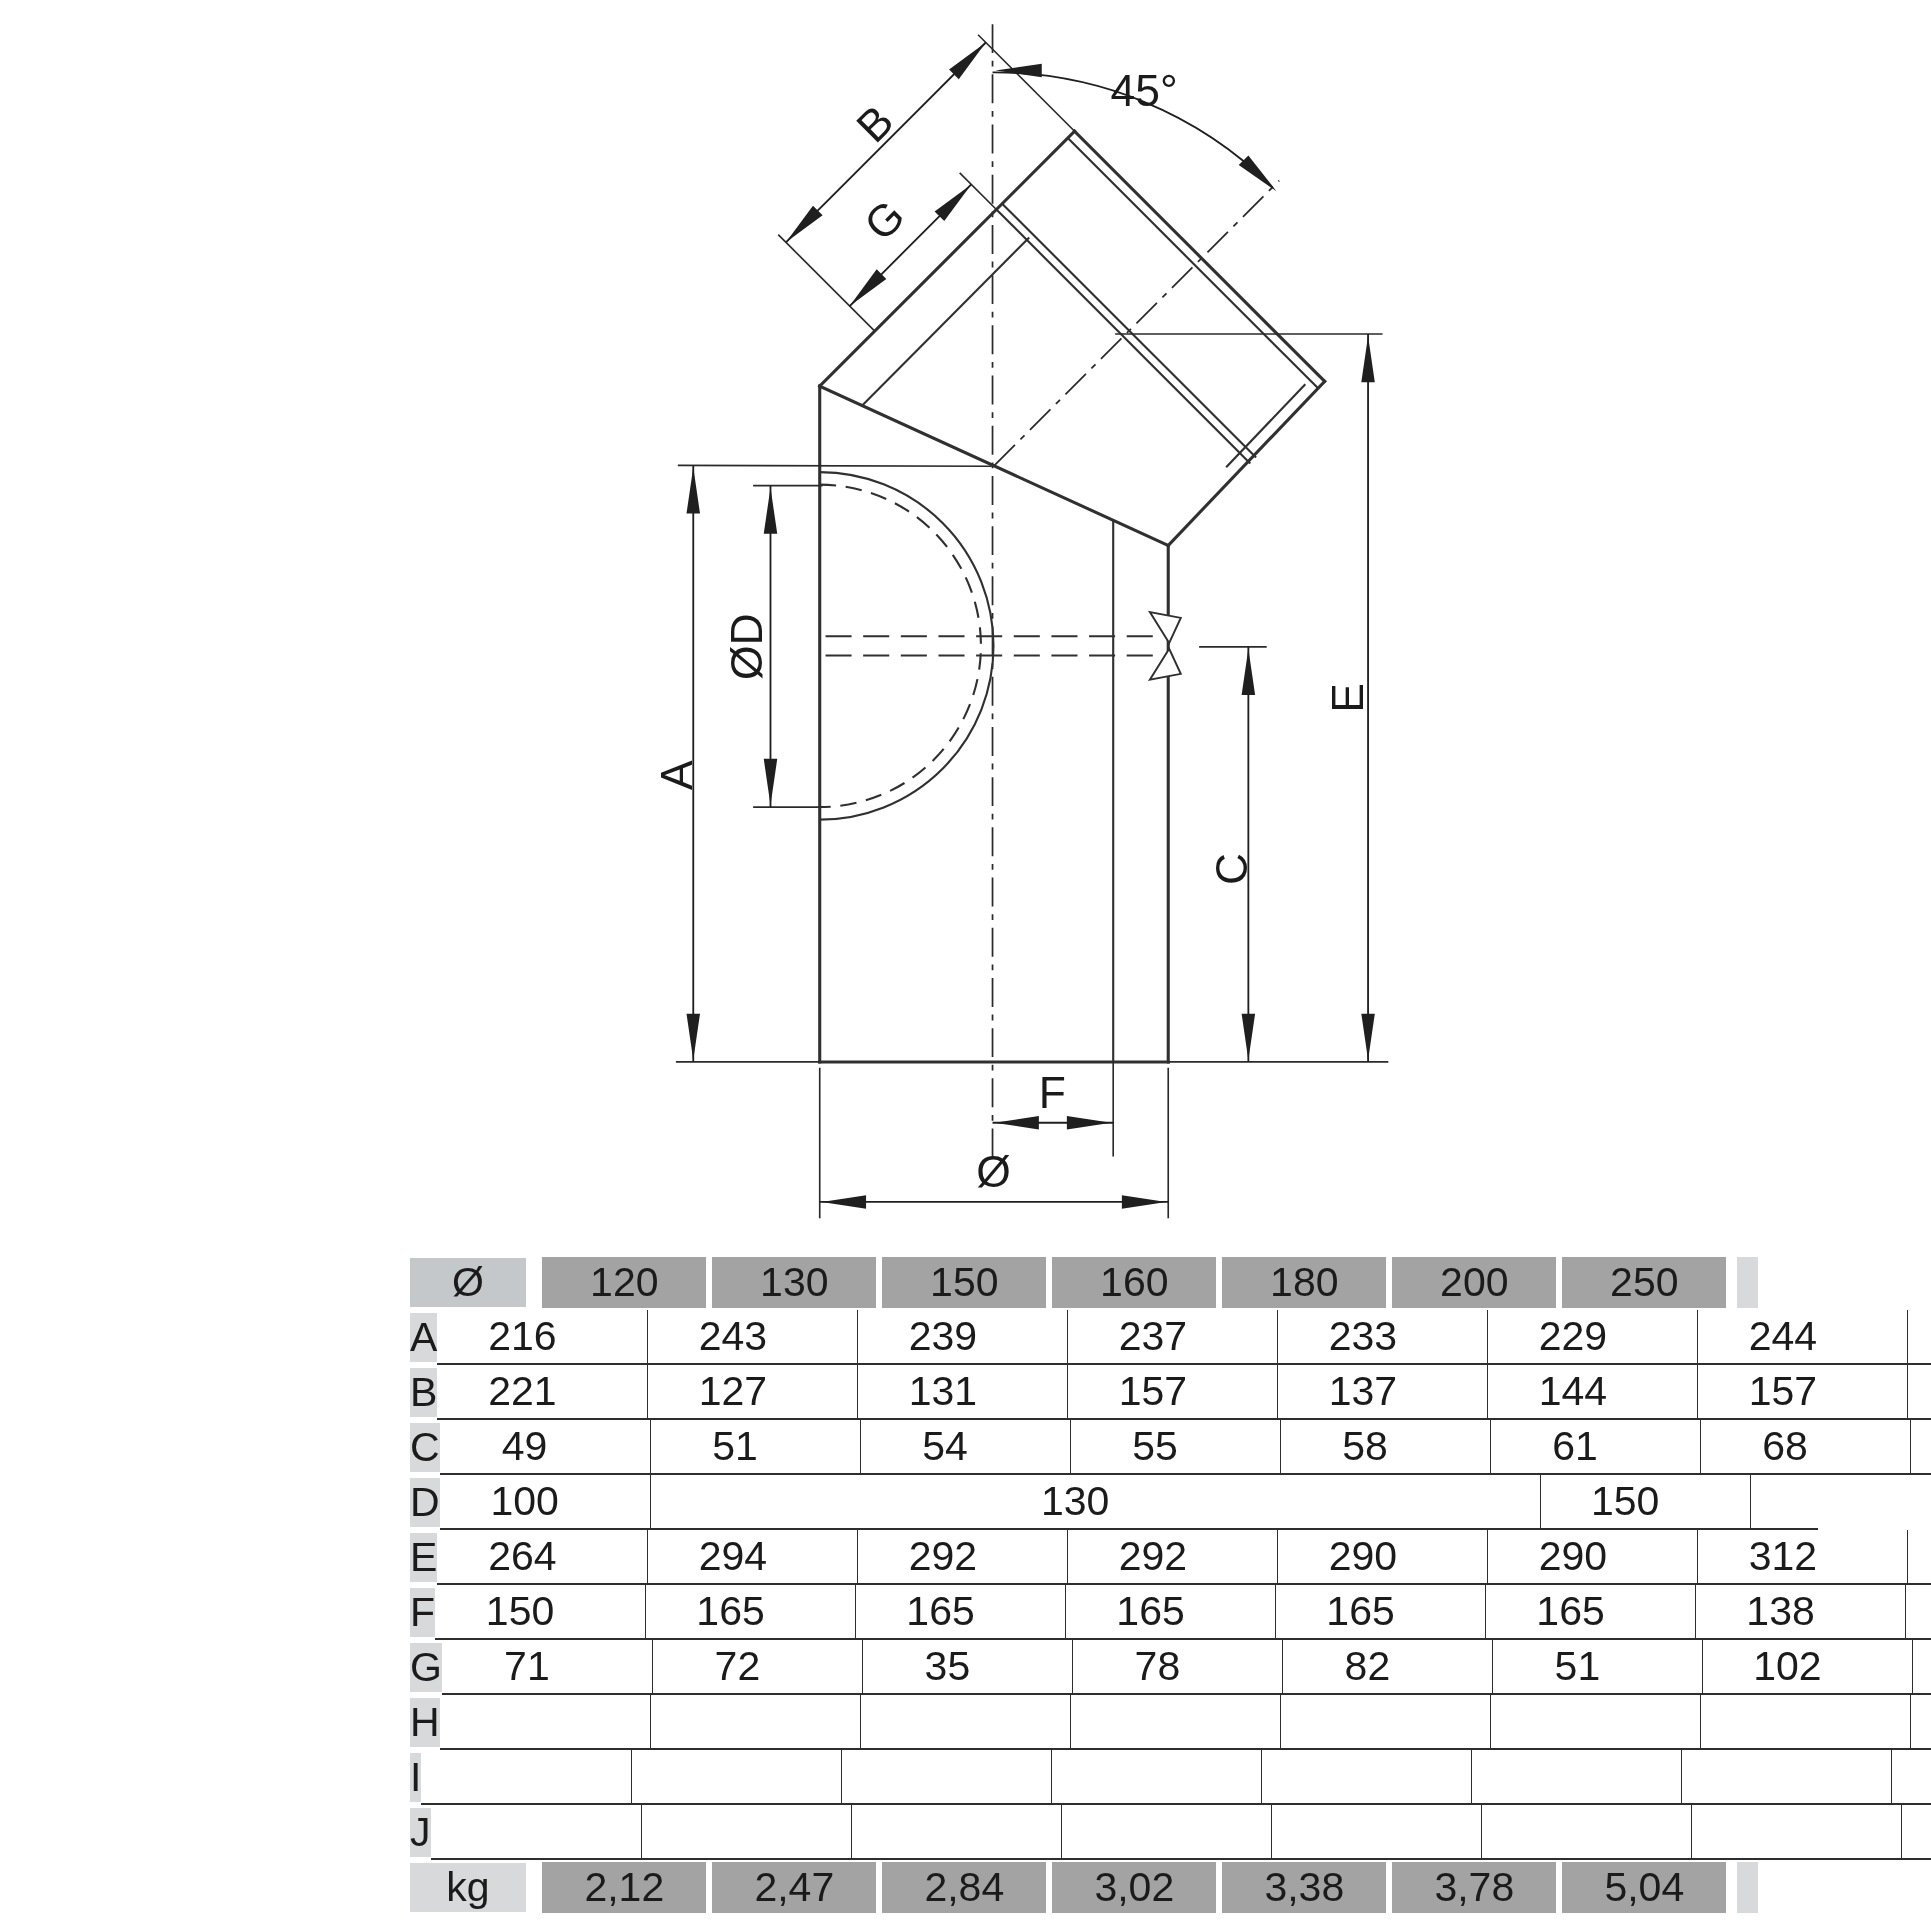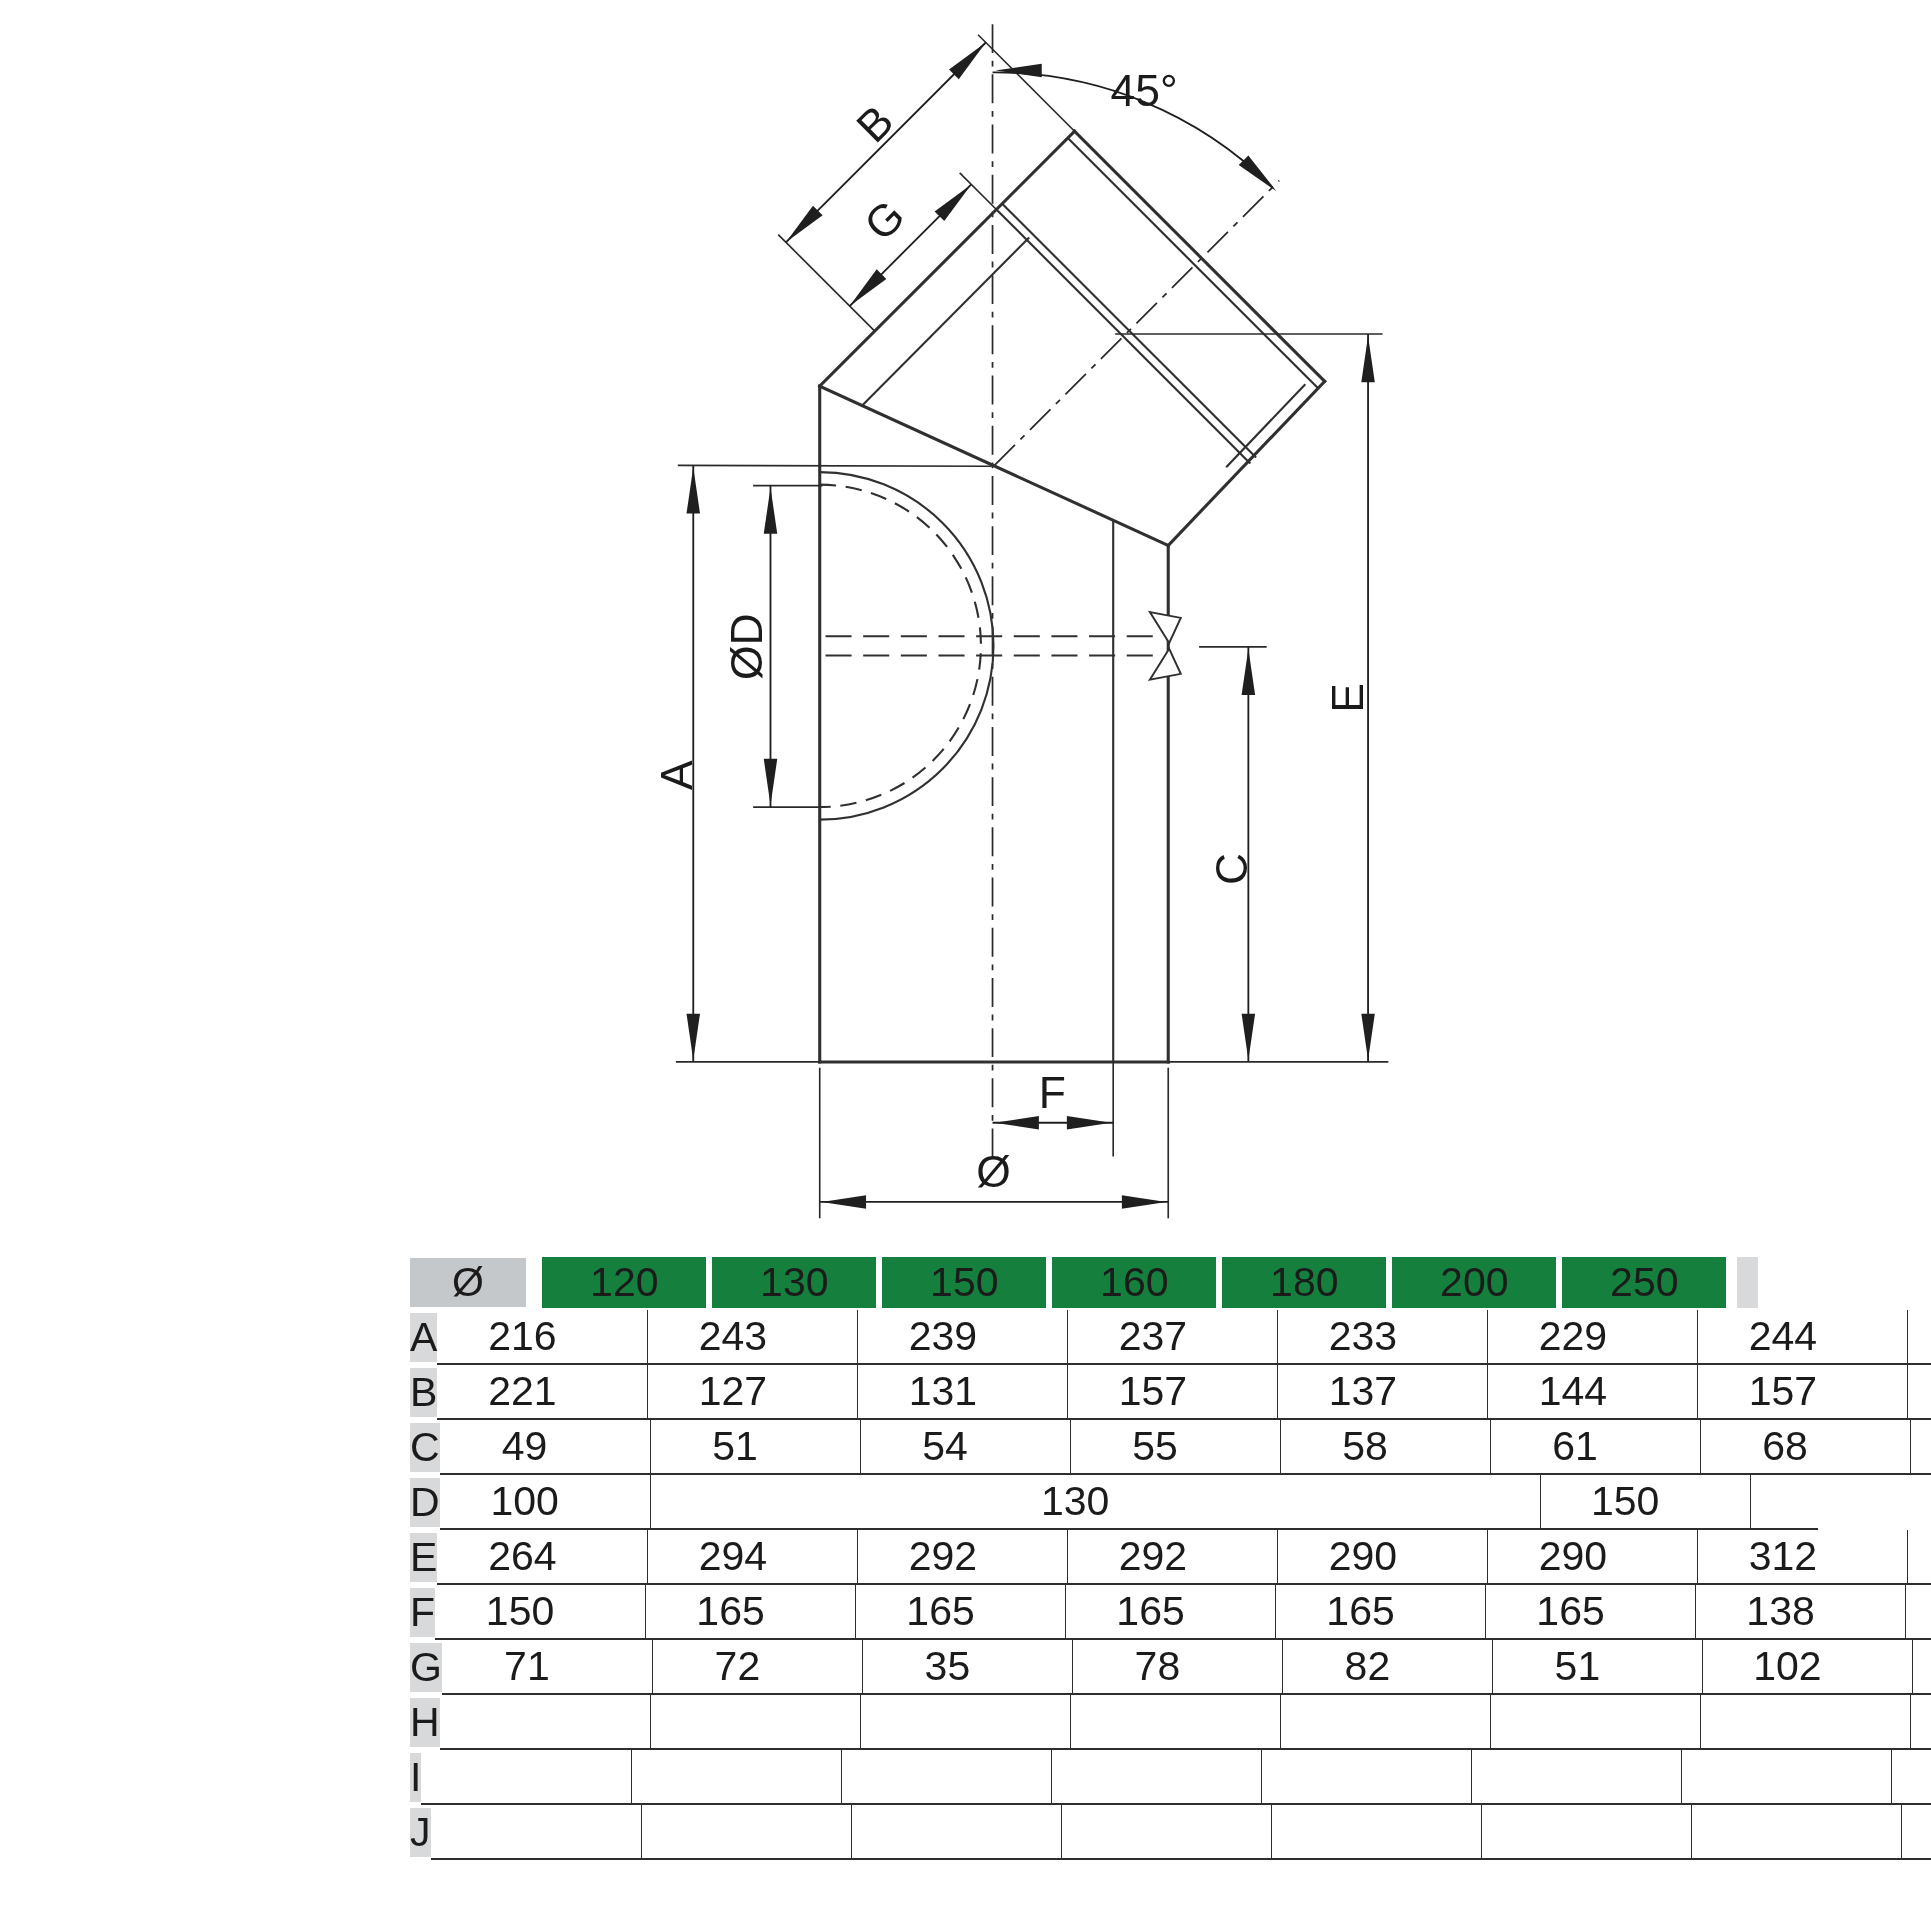--- a/index.html
+++ b/index.html
@@ -12,21 +12,21 @@
   #dim-table{position:absolute;left:410px;top:1255px;width:1348px;height:658px;
              font-size:41px;color:#1b1b1b;}
   .trow{display:flex;height:55px;box-sizing:border-box;}
   .lab{width:116px;margin:2.9px 0;background:#d7d9da;display:flex;align-items:center;
        justify-content:center;box-sizing:border-box;}
   .lab.dark{background:#c5c8ca;}
   .gap{width:13.5px;}
   
   .grayband{flex:1;display:flex;}
   .gcell{width:170px;box-sizing:border-box;border-left:3.9px solid #fff;border-right:3.9px solid #fff;
-         margin:1.9px 0;background:#15803d;display:flex;align-items:center;justify-content:center;}
+         margin:1.9px 0;background:#a3a3a3;display:flex;align-items:center;justify-content:center;}
   .gsliver{width:21px;margin:1.9px 0;background:#d7d9da;}
   .rgapg{width:7.7px;}
   
   .databand{flex:1;display:flex;border-bottom:2.9px solid #2e2e2e;box-sizing:border-box;gap:40px;}
   .cell{width:170px;box-sizing:border-box;display:flex;align-items:center;justify-content:center;}
   .cell.bl{border-left:1.9px solid #2e2e2e;}
   .cell.merged{width:850px;}
   .rgap{width:7.7px;box-sizing:border-box;border-left:1.9px solid #2e2e2e;}
   .sliver{width:21px;}
 </style>
@@ -292,16 +292,31 @@
           <div class="cell bl"></div>
           <div class="cell bl"></div>
           <div class="cell bl"></div>
           <div class="cell bl"></div>
           <div class="cell bl"></div>
           <div class="cell bl"></div>
           <div class="rgap"></div>
           <div class="sliver"></div>
         </div>
       </div>
+      <div class="trow">
+        <div class="lab">kg</div>
+        <div class="gap"></div>
+        <div class="grayband">
+          <div class="gcell">2,12</div>
+          <div class="gcell">2,47</div>
+          <div class="gcell">2,84</div>
+          <div class="gcell">3,02</div>
+          <div class="gcell">3,38</div>
+          <div class="gcell">3,78</div>
+          <div class="gcell">5,04</div>
+          <div class="rgapg"></div>
+          <div class="gsliver"></div>
+        </div>
+      </div>
     </div>
 
 </div>
 
 
 </body></html>

